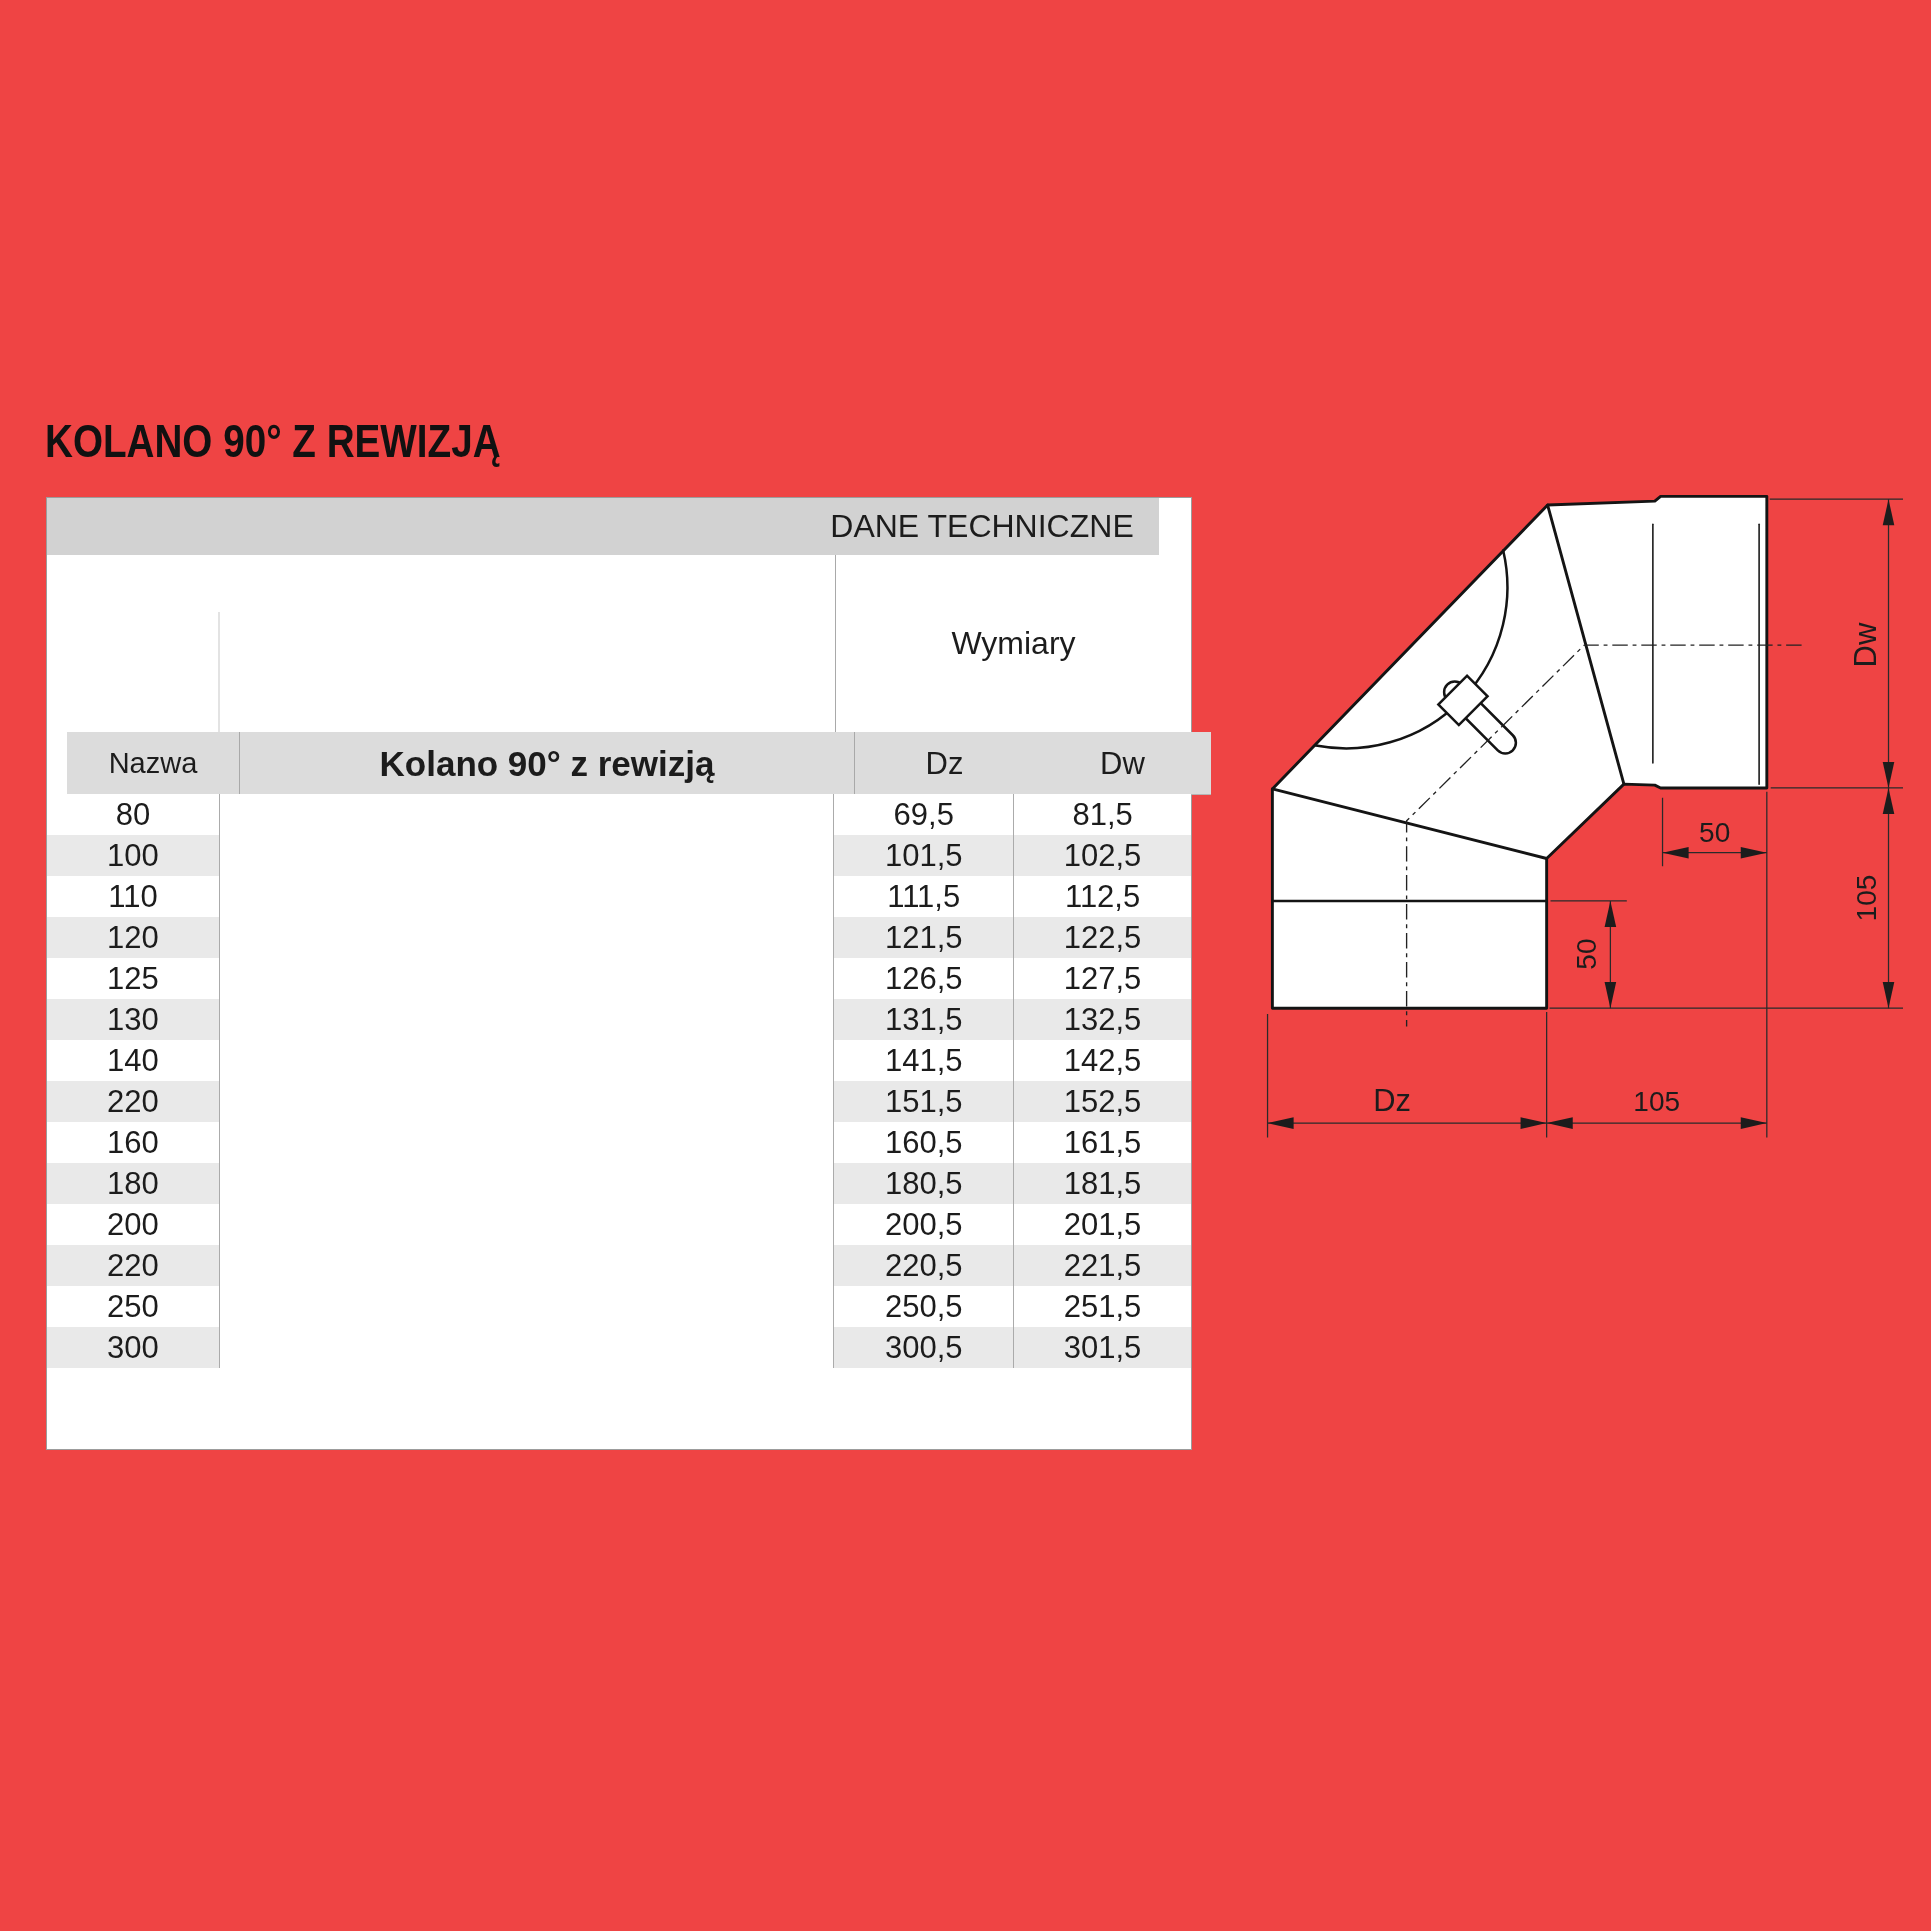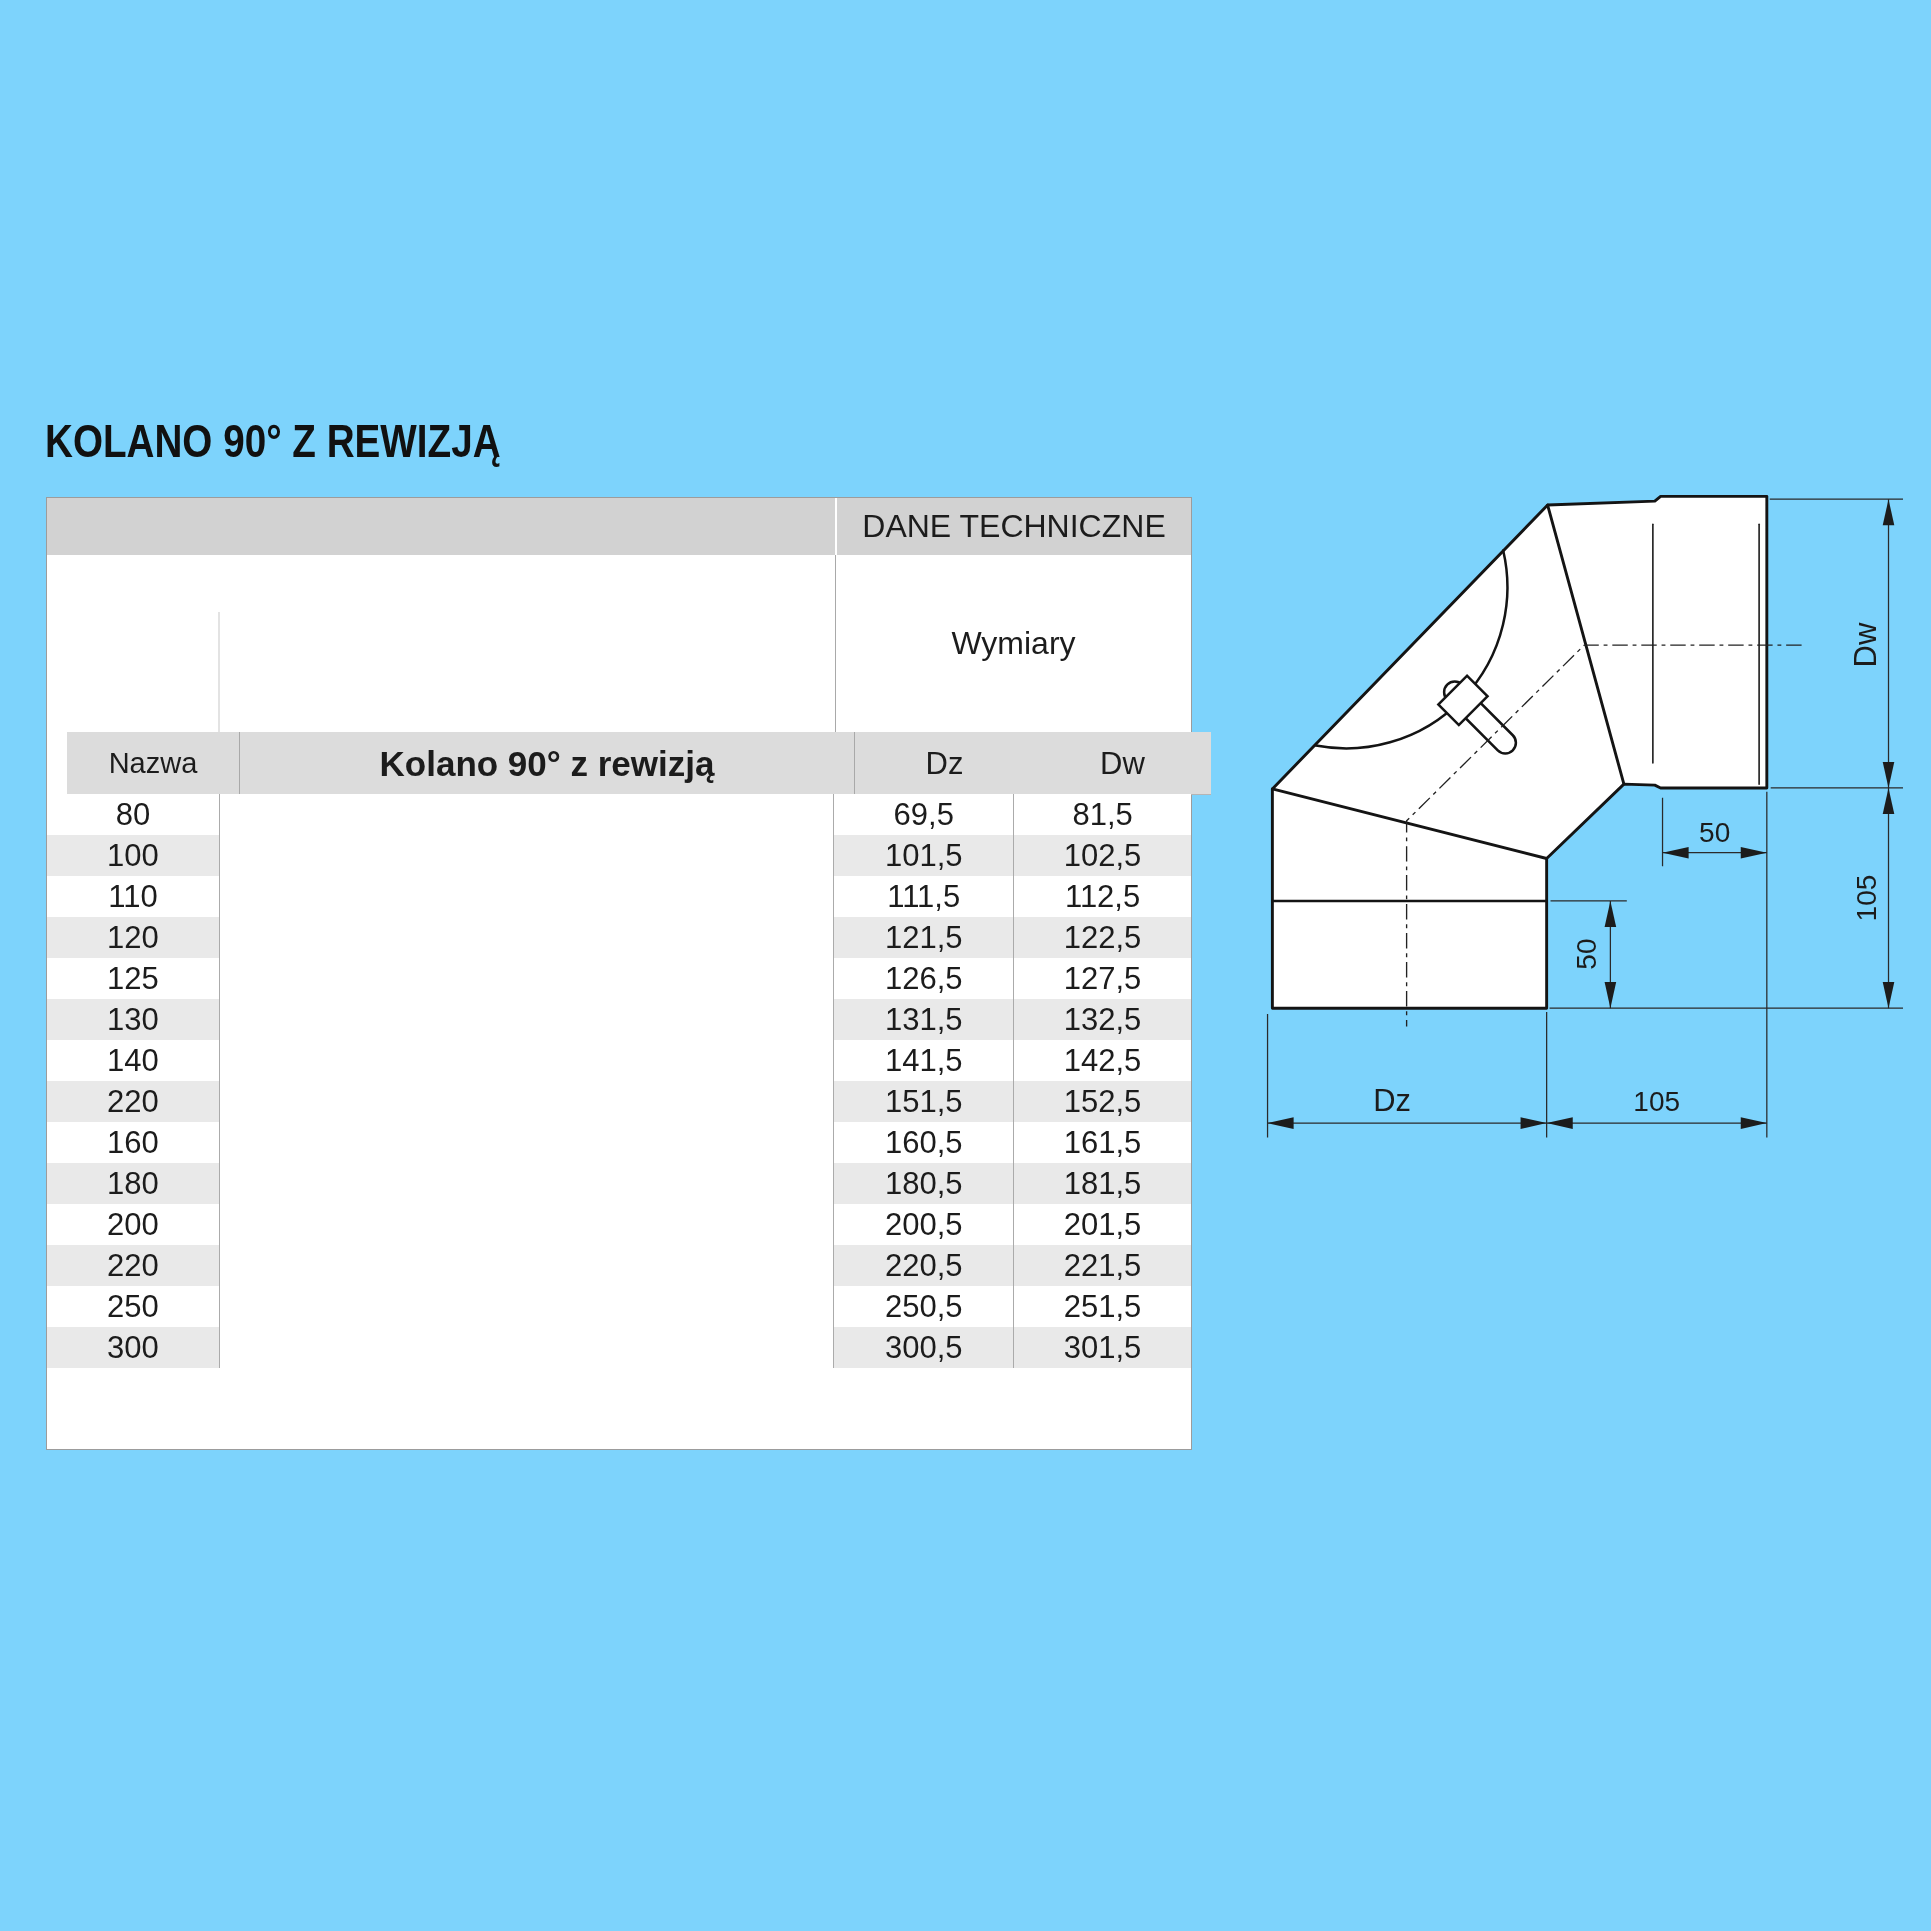--- a/index.html
+++ b/index.html
@@ -1,25 +1,25 @@
 <!DOCTYPE html>
 <html><head>
 <meta charset="utf-8">
 <style>
   html,body{margin:0;padding:0;background:#fff;}
-  .sheet{position:relative;width:1931px;height:1931px;background:#7dd3fc;overflow:hidden;
+  .sheet{position:relative;width:1931px;height:1931px;background:#ef4444;overflow:hidden;
          font-family:"Liberation Sans",sans-serif;color:#1c1c1c;}
   .title{position:absolute;left:45px;top:414px;margin:0;font-size:46px;font-weight:bold;
          letter-spacing:0px;transform:scaleX(0.84);transform-origin:left top;white-space:nowrap;color:#111;}
   
   .table{position:absolute;left:46px;top:497px;width:1144px;height:951px;
          border:1.9px solid #9c9c9c;box-sizing:content-box;background:#fff;}
   .cell{position:absolute;box-sizing:border-box;text-align:center;white-space:nowrap;overflow:visible;}
   .ra-left {left:0;top:0;width:788px;height:57px;background:#d2d2d2;}
-  .ra-right{left:790px;top:0;width:354px;height:57px;background:#d2d2d2;
+  .ra-right{left:758px;top:0;width:354px;height:57px;background:#d2d2d2;
             font-size:32px;line-height:57px;}
   .rb-left {left:0;top:61px;width:788px;height:53px;background:#ececec;
             border-top:1px solid #b3b3b3;border-bottom:1px solid #b3b3b3;
             font-size:37px;font-weight:bold;line-height:53px;}
   .rc-left {left:0;top:114px;width:788px;height:120px;background:#fff;}
   .rc-sep  {position:absolute;left:171px;top:114px;width:1.9px;height:120px;background:#e3e3e3;}
   .wymiary {left:788px;top:57px;width:356px;height:220px;background:#fff;
             border-left:1.9px solid #a9a9a9;font-size:32px;line-height:177px;}
   .hd{top:234px;height:63px;background:#dcdcdc;border-bottom:1px solid #b5b5b5;line-height:63px;margin-left:20px;}
   .hd-nazwa {left:0;width:172px;font-size:29px;}

